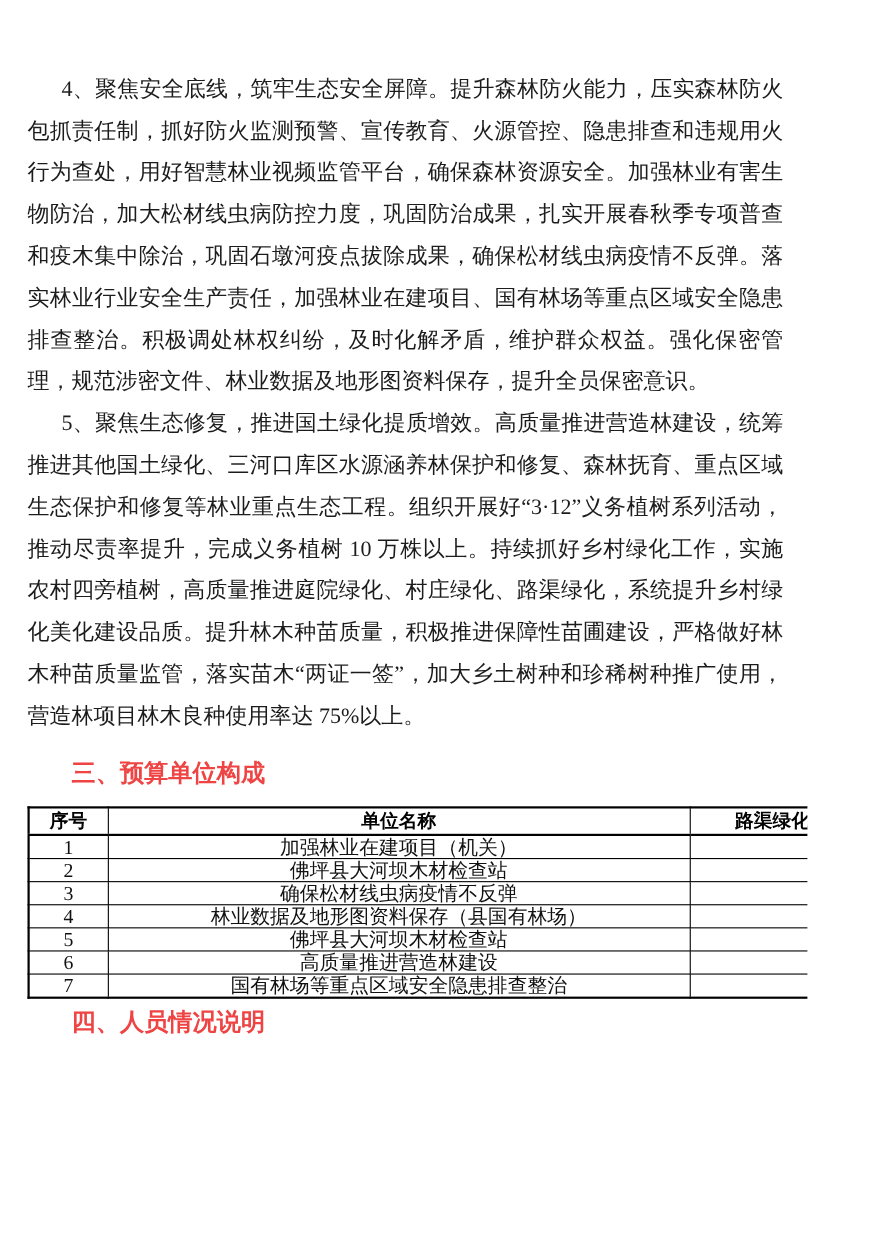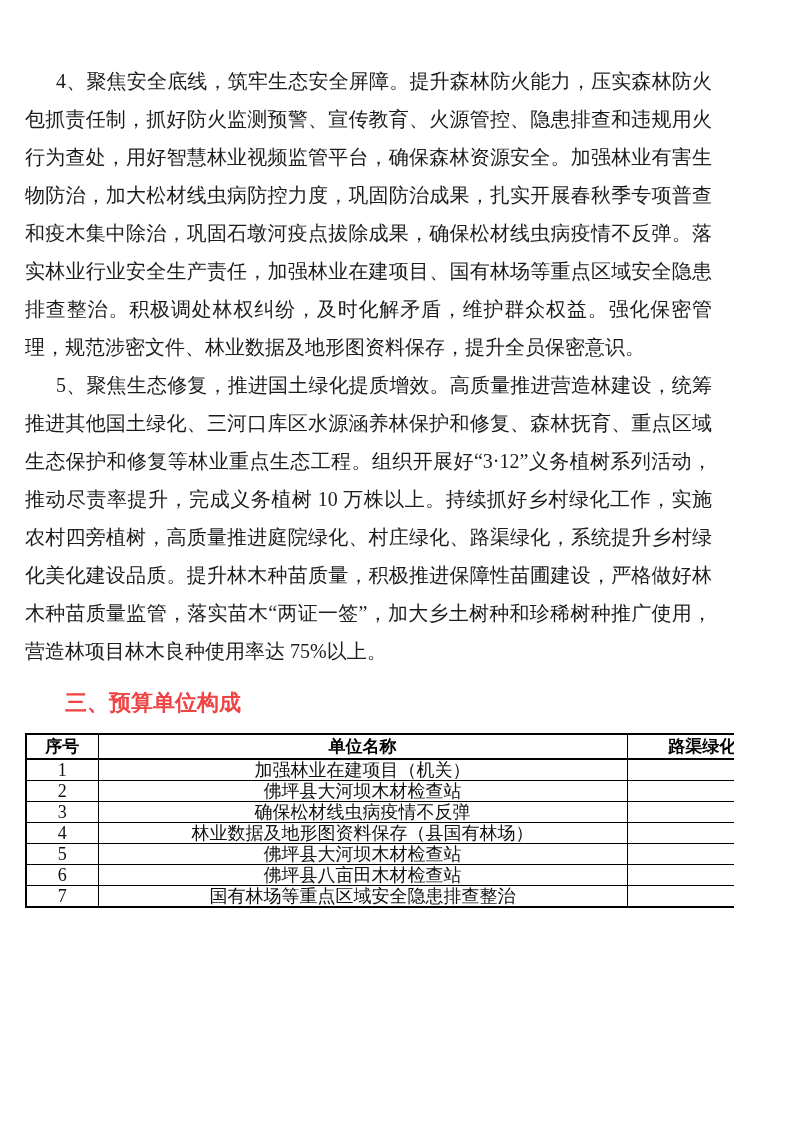--- a/index.html
+++ b/index.html
@@ -121,25 +121,26 @@
         <td>林业数据及地形图资料保存（县国有林场）</td>
         <td></td>
       </tr>
       <tr>
         <td>5</td>
         <td>佛坪县大河坝木材检查站</td>
         <td></td>
       </tr>
       <tr>
         <td>6</td>
-        <td>佛坪县八亩田木材检查站</td>
+        <td>高质量推进营造林建设</td>
         <td></td>
       </tr>
       <tr>
         <td>7</td>
         <td>国有林场等重点区域安全隐患排查整治</td>
         <td></td>
       </tr>
     </tbody>
   </table>
 
+  <h3 class="doc-heading tight">四、人员情况说明</h3>
 
 </div>
 
 </body></html>

